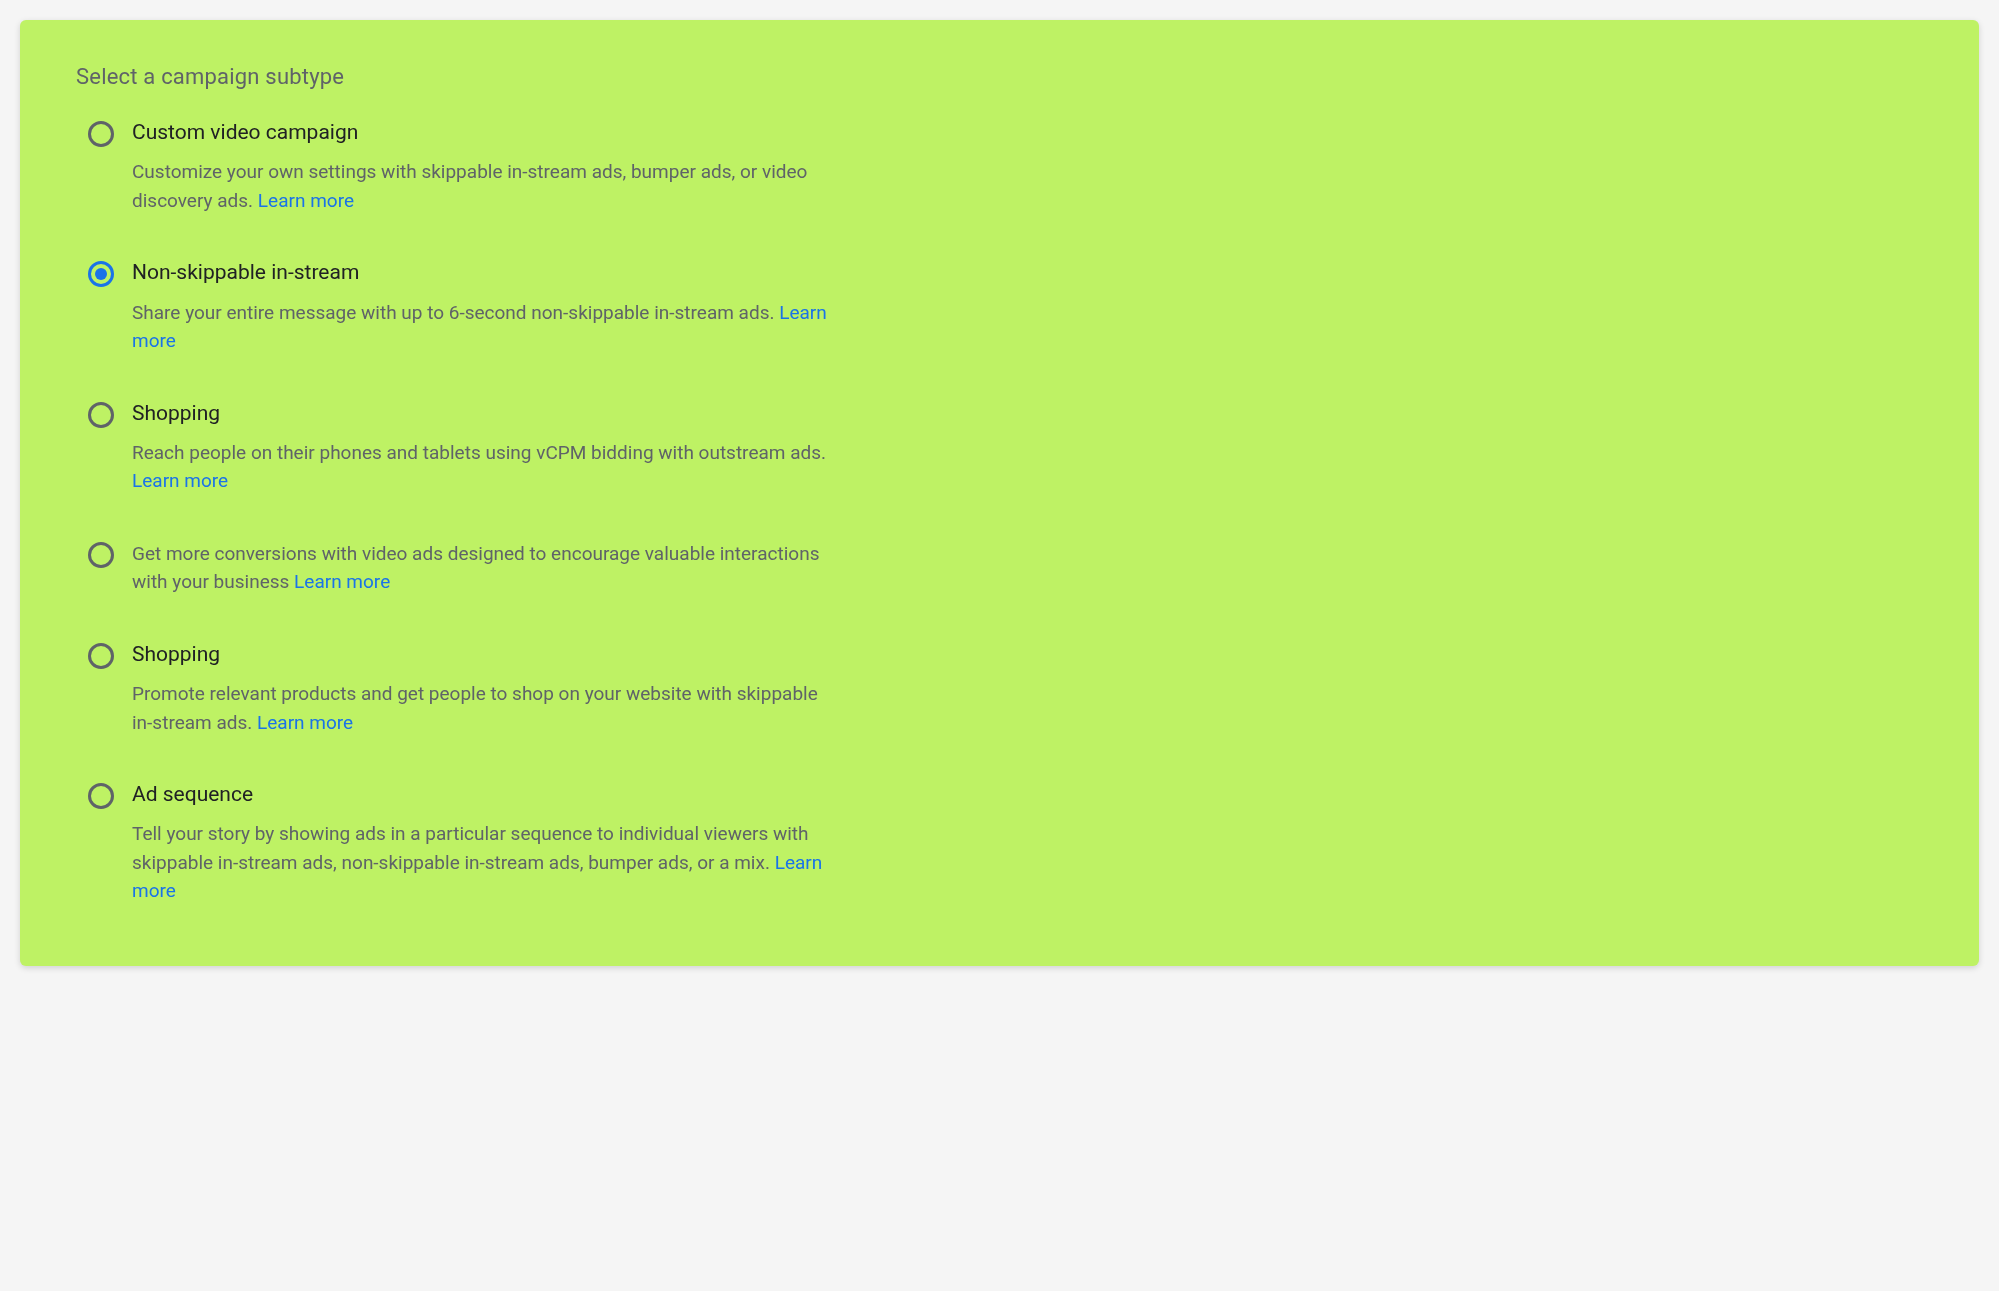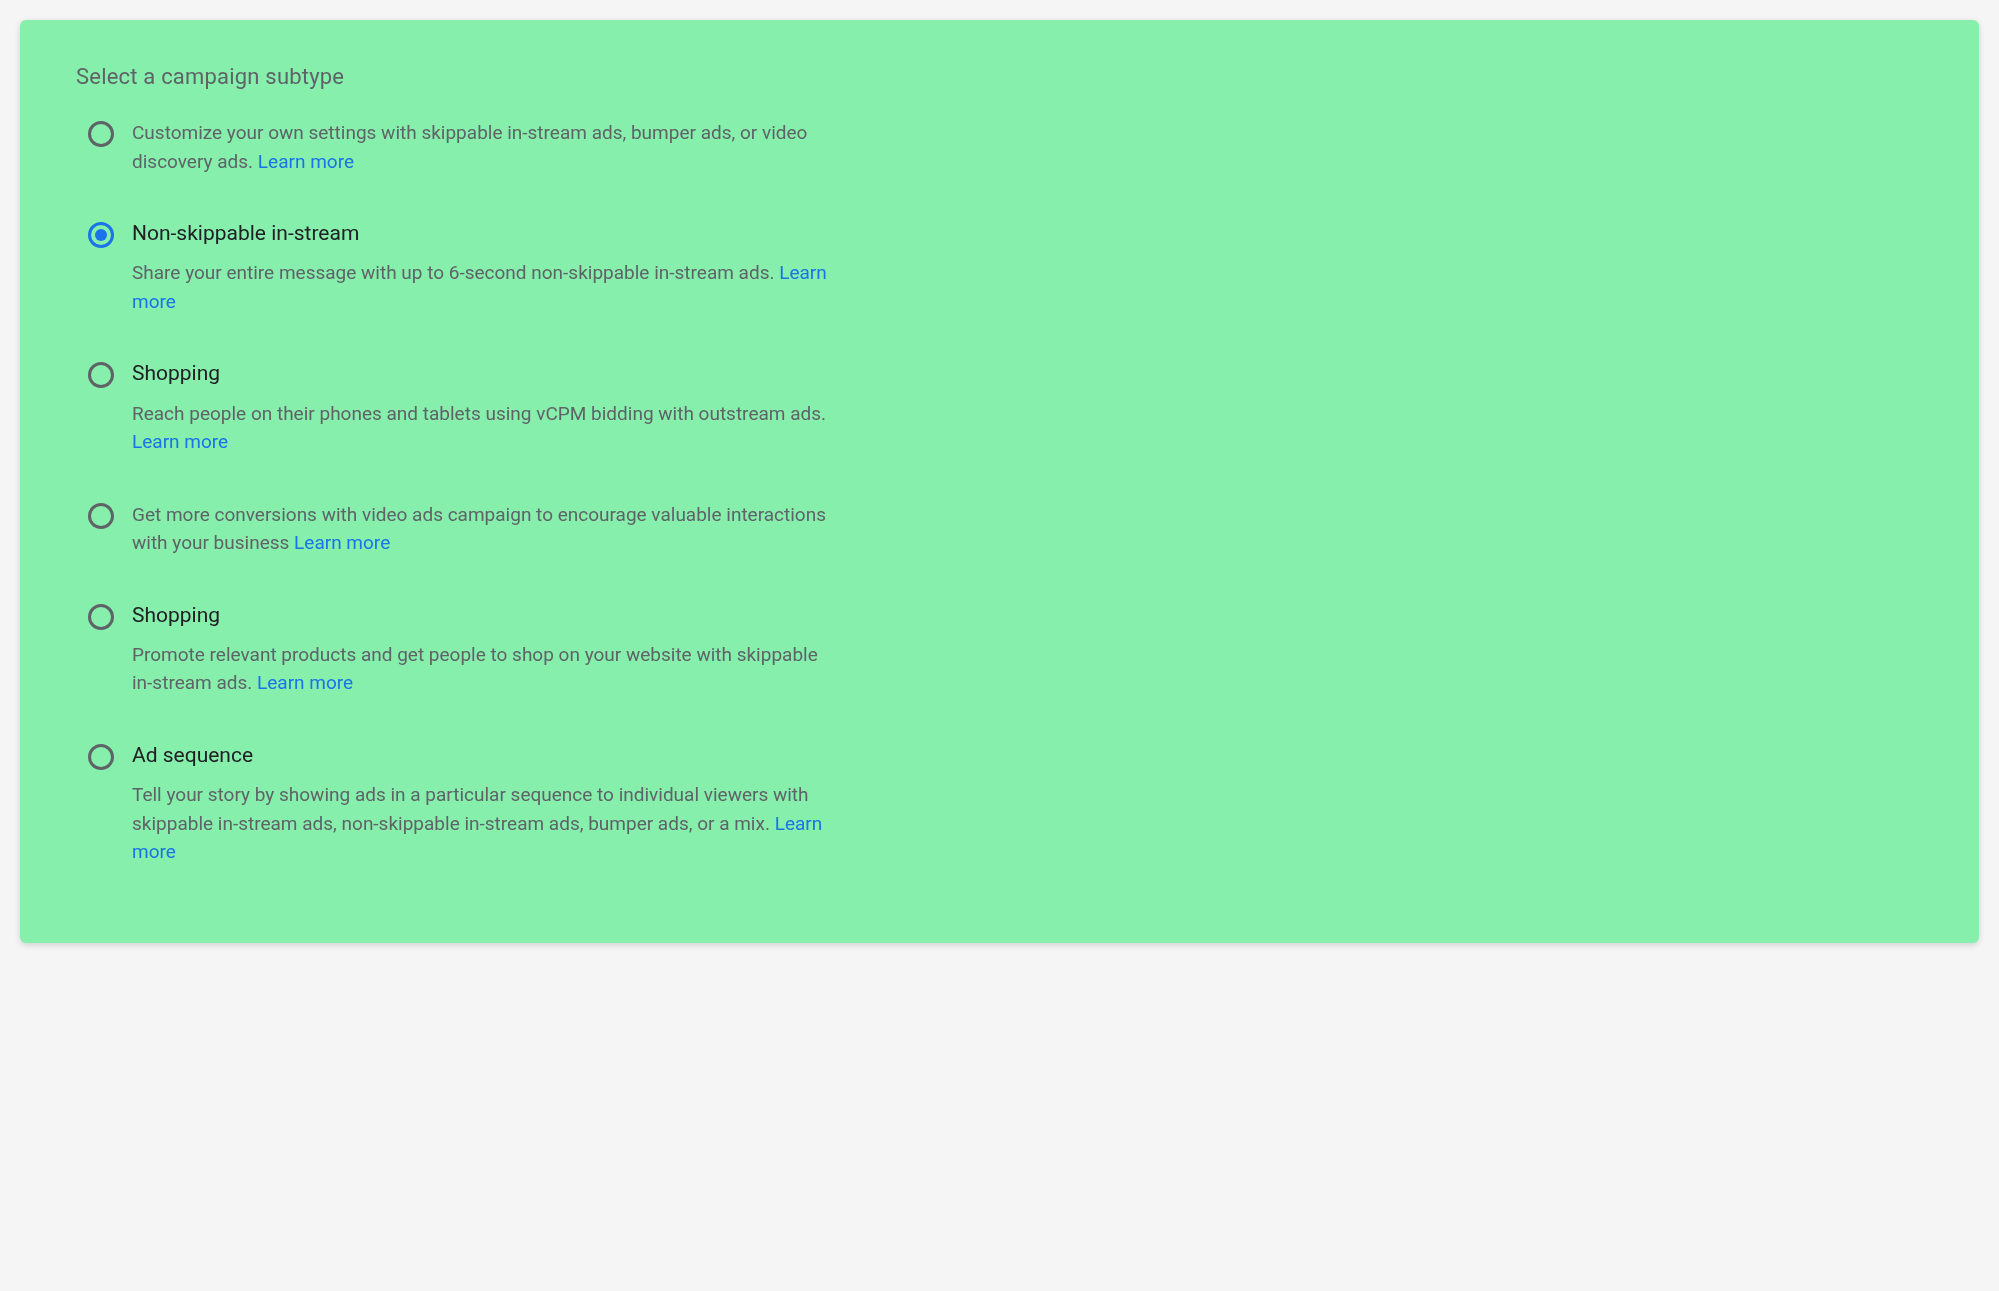--- a/index.html
+++ b/index.html
@@ -6,27 +6,27 @@
       box-sizing: border-box;
       margin: 0;
       padding: 0;
     }
     body {
       font-family: Roboto, Arial, sans-serif;
       background: #f5f5f5;
       padding: 20px;
     }
     .card {
-      background: #86efac;
+      background: #bef264;
       width: 100%;
       max-width: 1960px;
       margin: 0 auto;
       border-radius: 6px;
       box-shadow: 0 2px 6px rgba(0,0,0,0.15);
-      padding: 44px 56px 76px 56px;
+      padding: 44px 56px 60px 56px;
     }
     .section-title {
       font-size: 22px;
       color: #5f6368;
       font-weight: 400;
       margin-bottom: 30px;
       letter-spacing: 0.2px;
     }
     .options {
       display: flex;
@@ -89,20 +89,21 @@
 <body>
 
 <div class="card">
   <div class="section-title">Select a campaign subtype</div>
 
   <div class="options">
 
     <div class="option">
       <div class="radio"></div>
       <div class="option-body">
+        <div class="option-title">Custom video campaign</div>
         <div class="option-desc">
           <span>Customize your own settings with skippable in-stream ads, bumper ads, or video discovery ads.</span>
           <span class="learn-more">Learn more</span>
         </div>
       </div>
     </div>
 
     <div class="option">
       <div class="radio selected"></div>
       <div class="option-body">
@@ -122,21 +123,21 @@
           <span>Reach people on their phones and tablets using vCPM bidding with outstream ads.</span>
           <span class="learn-more">Learn more</span>
         </div>
       </div>
     </div>
 
     <div class="option">
       <div class="radio"></div>
       <div class="option-body">
         <div class="option-desc">
-          <span>Get more conversions with video ads campaign to encourage valuable interactions with your business</span>
+          <span>Get more conversions with video ads designed to encourage valuable interactions with your business</span>
           <span class="learn-more">Learn more</span>
         </div>
       </div>
     </div>
 
     <div class="option">
       <div class="radio"></div>
       <div class="option-body">
         <div class="option-title">Shopping</div>
         <div class="option-desc">

